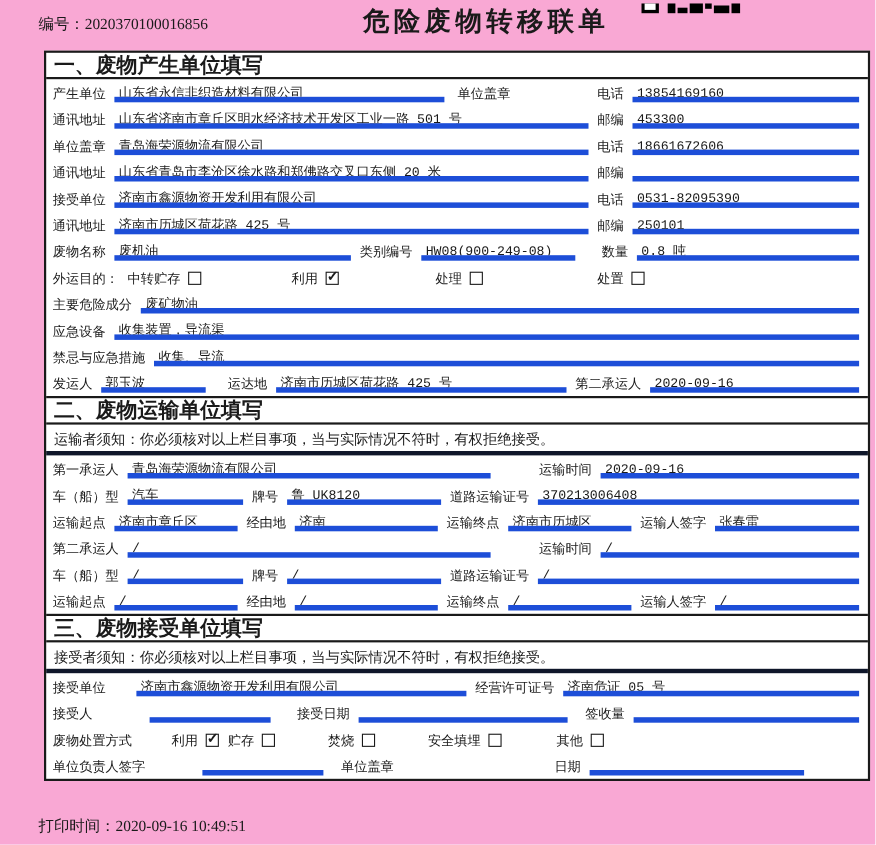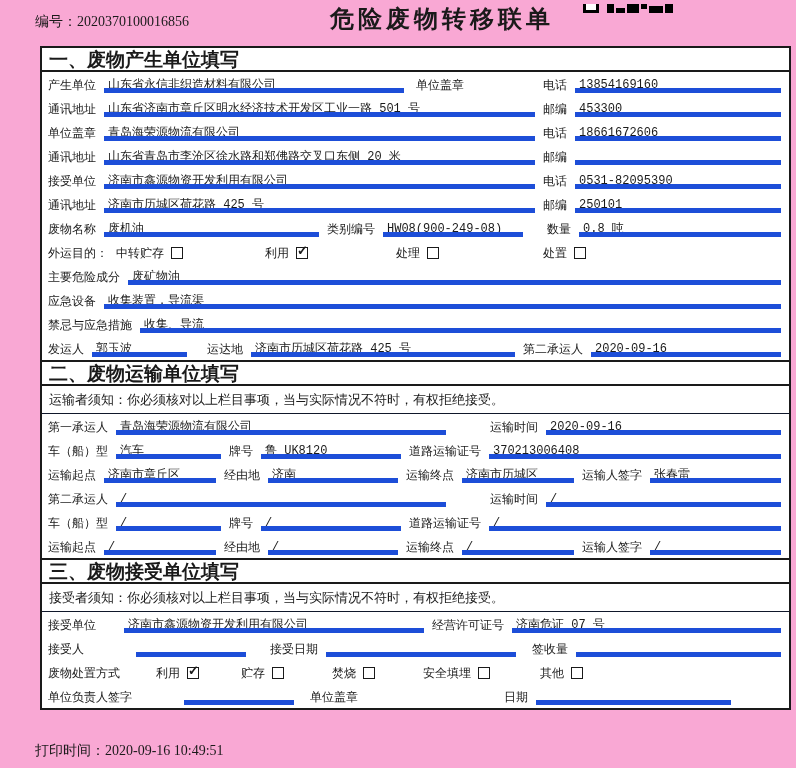--- a/index.html
+++ b/index.html
@@ -9,32 +9,32 @@
 
   
   .doc-no { position:absolute; left:35px; top:13px; font-size:14px; white-space:nowrap; }
   .doc-title { position:absolute; left:330px; top:3px; font-size:24px; font-weight:bold; letter-spacing:4px; white-space:nowrap; }
   .qr-frag { position:absolute; left:583px; top:0; }
 
   
   .ftable { position:absolute; left:40px; top:46px; width:751px; border:2px solid #1a1a1a; background:#fff; }
   .section + .section { border-top:2px solid #1a1a1a; }
   .sec { height:24px; line-height:23px; font-weight:bold; font-size:19px; padding-left:7px; border-bottom:2px solid #1a1a1a; }
-  .notice { height:28px; line-height:27px; font-size:13px; padding-left:7px; border-bottom:1px solid #0f172a; white-space:nowrap; }
+  .notice { height:28px; line-height:27px; font-size:13px; padding-left:7px; border-bottom:4px solid #0f172a; white-space:nowrap; }
 
   .row { display:flex; align-items:flex-end; height:24px; padding:16px 8px 3px 6px; font-size:12px; white-space:nowrap; column-gap:8px; }
   .lbl { flex:0 0 auto; line-height:16px; }
   .ul { border-bottom:5px solid #1d4ed8; padding:0 4px; height:16px; line-height:16px; flex:0 0 auto; overflow:hidden;font-family:Liberation Mono, monospace; }
   .grow { flex:1 1 auto;margin-top:12px; }
   .sp { flex:1 1 auto; }
 
   .w95{width:95px}.w105{width:105px}.w110{width:110px}.w112{width:112px}.w130{width:130px}.w140{width:140px}.w150{width:150px}.w190{width:190px}
   .w195{width:195px}.w206{width:206px}.w215{width:215px}.w235{width:235px}.w300{width:300px}.w330{width:330px}
   .ml4{margin-left:4px}.ml8{margin-left:8px}.ml12{margin-left:12px}.ml16{margin-left:16px}
-  .ml20{margin-left:20px}.ml28{margin-left:28px}.ml34{margin-left:34px}.ml40{margin-left:40px}
+  .ml20{margin-left:20px}.ml28{margin-left:28px}.ml34{}.ml40{margin-left:40px}
   .ml42{margin-left:42px}.ml44{margin-left:44px}.ml74{margin-left:74px}
   .ml80{margin-left:80px}.ml122{margin-left:96px}.mr50{margin-right:50px}
 
   .opt { display:flex; align-items:flex-end; flex:0 0 auto; }
   .opt .lbl { line-height:16px; }
   .cb { width:12px; height:12px; border:1px solid #1a1a1a; flex:0 0 auto; margin:0 0 2px 7px; position:relative; background:#fff; }
   .cb.checked::after { content:"✓"; position:absolute; left:0px; top:-5px; font-size:13px; font-weight:bold; }
 
   .print-time { position:absolute; left:35px; top:742px; font-size:14px; white-space:nowrap;text-align:right; }
 </style>
@@ -228,21 +228,21 @@
     </div>
 
     <div class="section">
       <div class="sec">三、废物接受单位填写</div>
       <div class="notice">接受者须知：你必须核对以上栏目事项，当与实际情况不符时，有权拒绝接受。</div>
 
       <div class="row">
         <span class="lbl">接受单位</span>
         <span class="ul w300 ml20">济南市鑫源物资开发利用有限公司</span>
         <span class="lbl">经营许可证号</span>
-        <span class="ul grow">济南危证 07 号</span>
+        <span class="ul grow">济南危证 05 号</span>
       </div>
 
       <div class="row">
         <span class="lbl">接受人</span>
         <span class="ul w110 ml44"></span>
         <span class="lbl ml16">接受日期</span>
         <span class="ul w190"></span>
         <span class="lbl ml8">签收量</span>
         <span class="ul grow"></span>
       </div>

